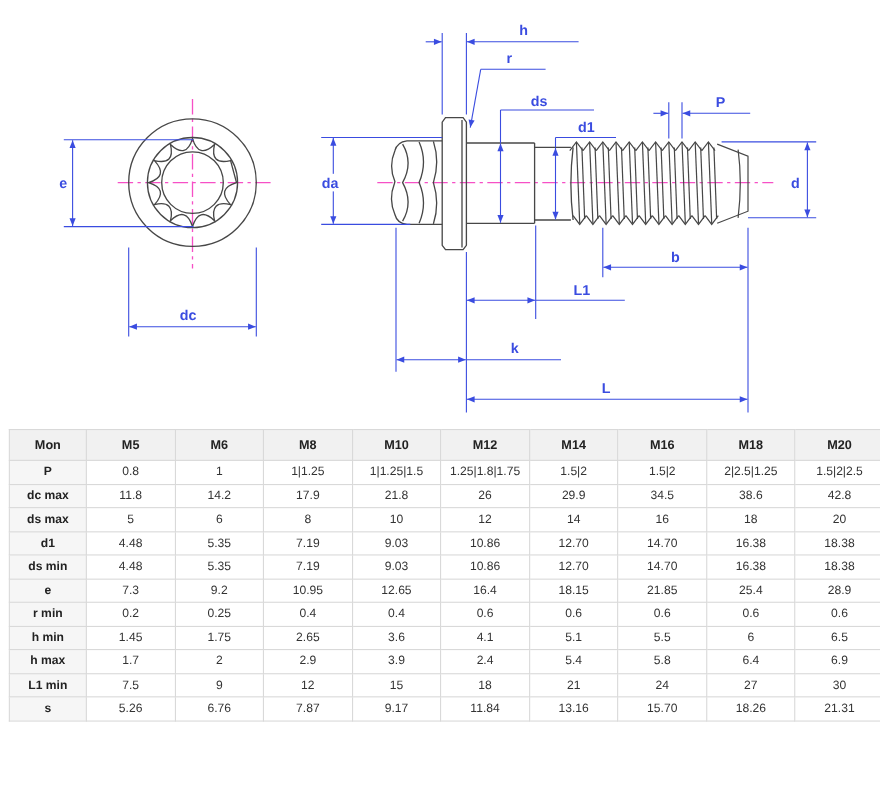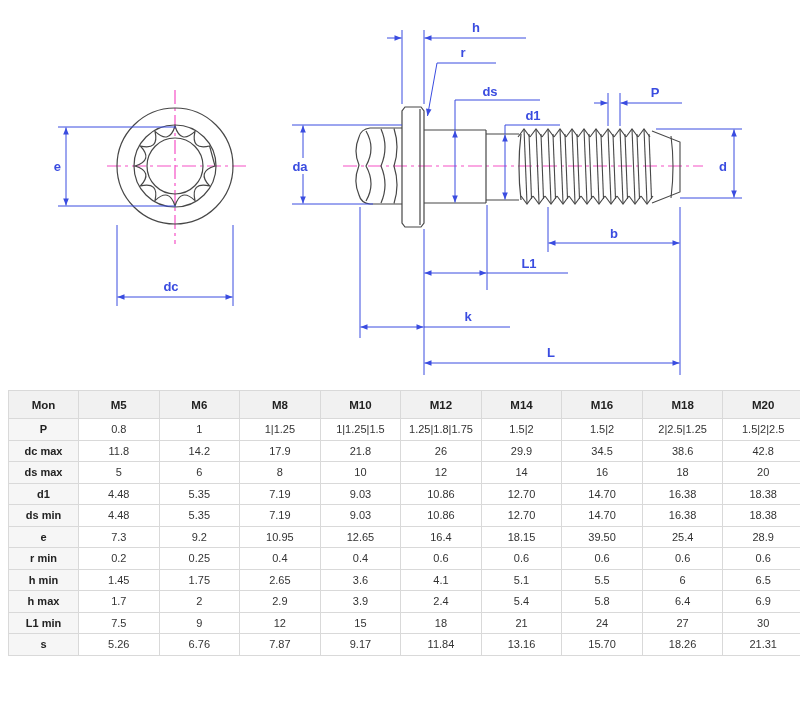--- a/index.html
+++ b/index.html
@@ -275,21 +275,21 @@
           <td>18.38</td>
         </tr>
         <tr>
           <th>e</th>
           <td>7.3</td>
           <td>9.2</td>
           <td>10.95</td>
           <td>12.65</td>
           <td>16.4</td>
           <td>18.15</td>
-          <td>39.50</td>
+          <td>21.85</td>
           <td>25.4</td>
           <td>28.9</td>
         </tr>
         <tr>
           <th>r min</th>
           <td>0.2</td>
           <td>0.25</td>
           <td>0.4</td>
           <td>0.4</td>
           <td>0.6</td>

